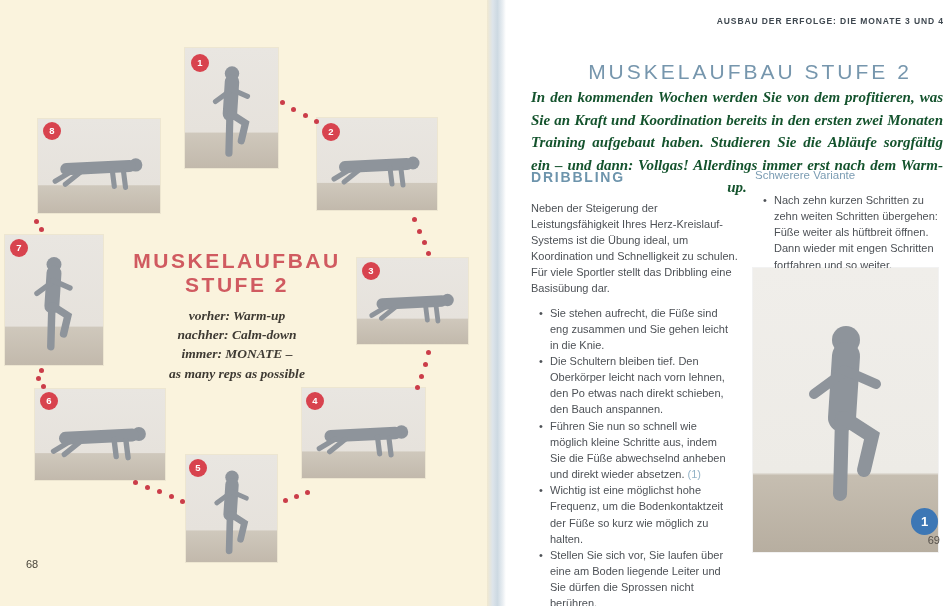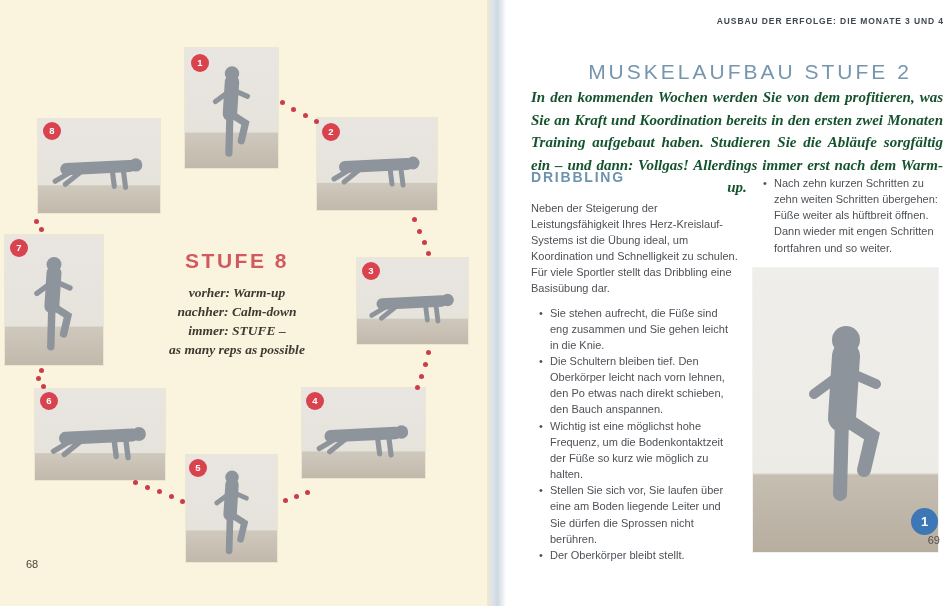--- a/index.html
+++ b/index.html
@@ -169,25 +169,26 @@
       <div class="dot" style="left:145px;top:485px;"></div>
     <div class="dot" style="left:133px;top:480px;"></div>
     <div class="dot" style="left:39px;top:368px;"></div>
       <div class="dot" style="left:36px;top:376px;"></div>
     <div class="dot" style="left:41px;top:384px;"></div>
     <div class="dot" style="left:34px;top:219px;"></div>
       <div class="dot" style="left:39px;top:227px;"></div>
   </div>
 
   <div id="left-title-block">
-    <div class="left-title">STUFE 8</div>
+    <div class="left-title">MUSKELAUFBAU</div>
+    <div class="left-title">STUFE 2</div>
     <div id="left-notes">
       <div>vorher: Warm-up</div>
       <div>nachher: Calm-down</div>
-      <div>immer: STUFE –</div>
+      <div>immer: MONATE –</div>
       <div>as many reps as possible</div>
     </div>
   </div>
 
   <div class="pagenum" id="pagenum-left">68</div>
 </div>
 
 <div id="gutter"></div>
 
 <div class="page" id="right-page"></div>
@@ -195,27 +196,29 @@
 <div id="running-head">AUSBAU DER ERFOLGE: DIE MONATE 3 UND 4</div>
 <div id="main-title">MUSKELAUFBAU STUFE 2</div>
 <div id="intro">In den kommenden Wochen werden Sie von dem profitieren, was Sie an Kraft und Koordination bereits in den ersten zwei Monaten Training aufgebaut haben. Studieren Sie die Abläufe sorgfältig ein – und dann: Vollgas! Allerdings immer erst nach dem Warm-up.</div>
 
 <div class="col" id="col-dribbling">
   <h3 class="col-heading-caps">DRIBBLING</h3>
   <p>Neben der Steigerung der Leistungsfähigkeit Ihres Herz-Kreislauf-Systems ist die Übung ideal, um Koordination und Schnelligkeit zu schulen. Für viele Sportler stellt das Dribbling eine Basisübung dar.</p>
   <ul class="bullets">
     <li><span>Sie stehen aufrecht, die Füße sind eng zusammen und Sie gehen leicht in die Knie.</span></li>
     <li><span>Die Schultern bleiben tief. Den Oberkörper leicht nach vorn lehnen, den Po etwas nach direkt schieben, den Bauch anspannen.</span></li>
+    <li><span>Führen Sie nun so schnell wie möglich kleine Schritte aus, indem Sie die Füße abwechselnd anheben und direkt wieder absetzen.</span><span class="ref">(1)</span></li>
     <li><span>Wichtig ist eine möglichst hohe Frequenz, um die Bodenkontaktzeit der Füße so kurz wie möglich zu halten.</span></li>
     <li><span>Stellen Sie sich vor, Sie laufen über eine am Boden liegende Leiter und Sie dürfen die Sprossen nicht berühren.</span></li>
     <li><span>Der Oberkörper bleibt stellt.</span></li>
   </ul>
 </div>
 
 <div class="col" id="col-variant">
+  <h3 class="col-heading">Schwerere Variante</h3>
   <ul class="bullets">
     <li><span>Nach zehn kurzen Schritten zu zehn weiten Schritten übergehen: Füße weiter als hüftbreit öffnen. Dann wieder mit engen Schritten fortfahren und so weiter.</span></li>
   </ul>
 </div>
 
 <div class="photo" id="right-photo">
   <svg class="fig" width="120" height="200" viewBox="0 0 60 92">
       <use href="#g-stand"></use>
     </svg>
 </div>

